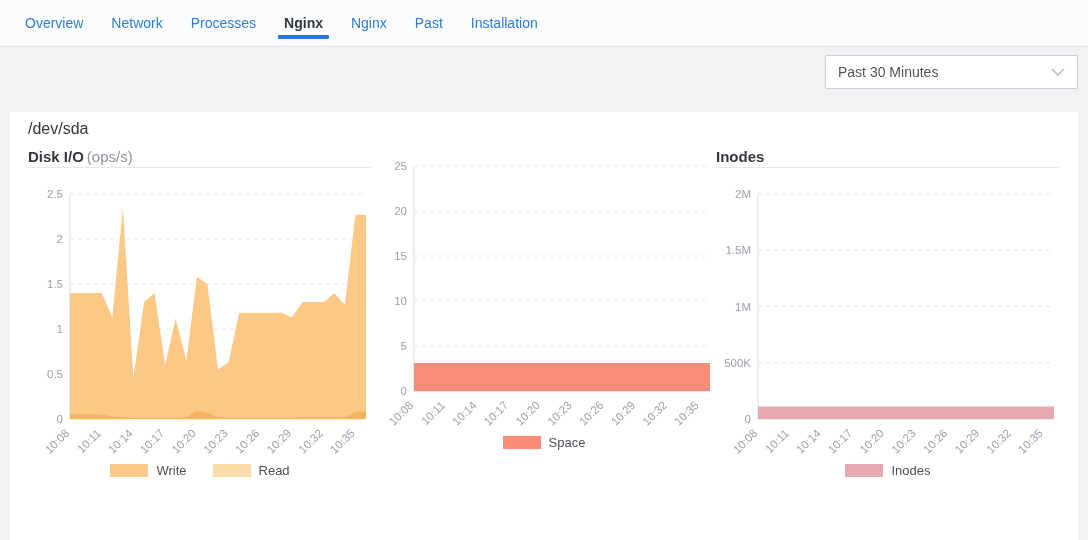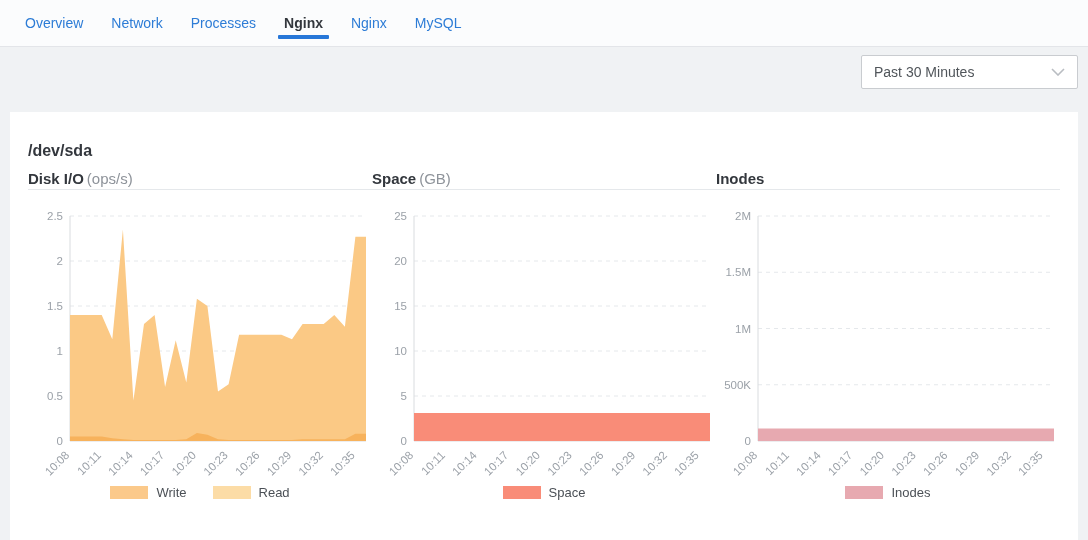--- a/index.html
+++ b/index.html
@@ -18,31 +18,31 @@
     position:relative;margin:8px 8px;padding:0 6px;font-size:14px;color:#2d7cd6;
     cursor:pointer;display:flex;align-items:center;white-space:nowrap;
   }
   .tab.active{color:#33373d;font-weight:600}
   .tab.active::after{
     content:"";position:absolute;left:0;right:0;bottom:-1px;height:4px;
     background:#2777d8;border-radius:1px;
   }
   
   .select{
-    position:absolute;top:55px;right:10px;width:217px;height:34px;
+    position:absolute;top:55px;right:10px;width:253px;height:34px;
     background:#fff;border:1px solid #c9ccd0;border-radius:2px;
     display:flex;align-items:center;justify-content:space-between;
     padding:0 12px;box-sizing:border-box;font-size:14px;color:#50555a;cursor:pointer;
   }
   
   .card{
     position:absolute;left:10px;right:10px;top:112px;bottom:0;
     background:#fff;padding:0 18px;box-sizing:border-box;
   }
-  .device-title{padding-top:28px;font-size:16px;line-height:22px;font-weight:bold;color:#33373d}
+  .device-title{padding-top:6px;font-size:16px;line-height:22px;font-weight:normal;color:#33373d}
   .charts{display:flex}
   .col{flex:1;min-width:0}
   .chead{
     padding:8px 0 2px 0;border-bottom:1px solid #e5e8eb;
     font-size:15px;line-height:17px;font-weight:600;color:#33373d;
   }
   .cu{font-weight:400;color:#8e939a;margin-left:3px}
   svg.chart{display:block;width:100%;height:auto}
   .grid{stroke:#e5e8eb;stroke-width:1;stroke-dasharray:4 4}
   .axis{stroke:#d9dcdf;stroke-width:1}
@@ -53,21 +53,22 @@
 </style>
 </head>
 <body>
 
 <div class="tabbar">
     <div class="tab">Overview</div>
     <div class="tab">Network</div>
     <div class="tab">Processes</div>
     <div class="tab active">Nginx</div>
     <div class="tab">Nginx</div>
-    <div class="tab">MySQL</div>
+    <div class="tab">Past</div>
+    <div class="tab">Installation</div>
   </div>
 
 <div class="select">
   <span>Past 30 Minutes</span>
   <svg width="14" height="8" viewBox="0 0 14 8">
     <polyline points="1,1 7,7 13,1" fill="none" stroke="#b9bdc2" stroke-width="1.6"></polyline>
   </svg>
 </div>
 
 <div class="card">
@@ -111,23 +112,20 @@
             <span>Write</span>
           </span>
           <span class="li">
             <span class="sw" style="background: rgb(252, 220, 166);"></span>
             <span>Read</span>
           </span>
         </div>
     </div>
 
     <div class="col">
-      <div class="chead">
-        <span>Space</span><span class="cu">(GB)</span>
-      </div>
       <svg class="chart" viewBox="0 0 344 292">
           <line x1="42" x2="338" y1="26" y2="26" class="grid"></line>
           <text x="35" y="30" text-anchor="end" class="ylab">25</text>
           <line x1="42" x2="338" y1="71" y2="71" class="grid"></line>
           <text x="35" y="75" text-anchor="end" class="ylab">20</text>
           <line x1="42" x2="338" y1="116" y2="116" class="grid"></line>
           <text x="35" y="120" text-anchor="end" class="ylab">15</text>
           <line x1="42" x2="338" y1="161" y2="161" class="grid"></line>
           <text x="35" y="165" text-anchor="end" class="ylab">10</text>
           <line x1="42" x2="338" y1="206" y2="206" class="grid"></line>

